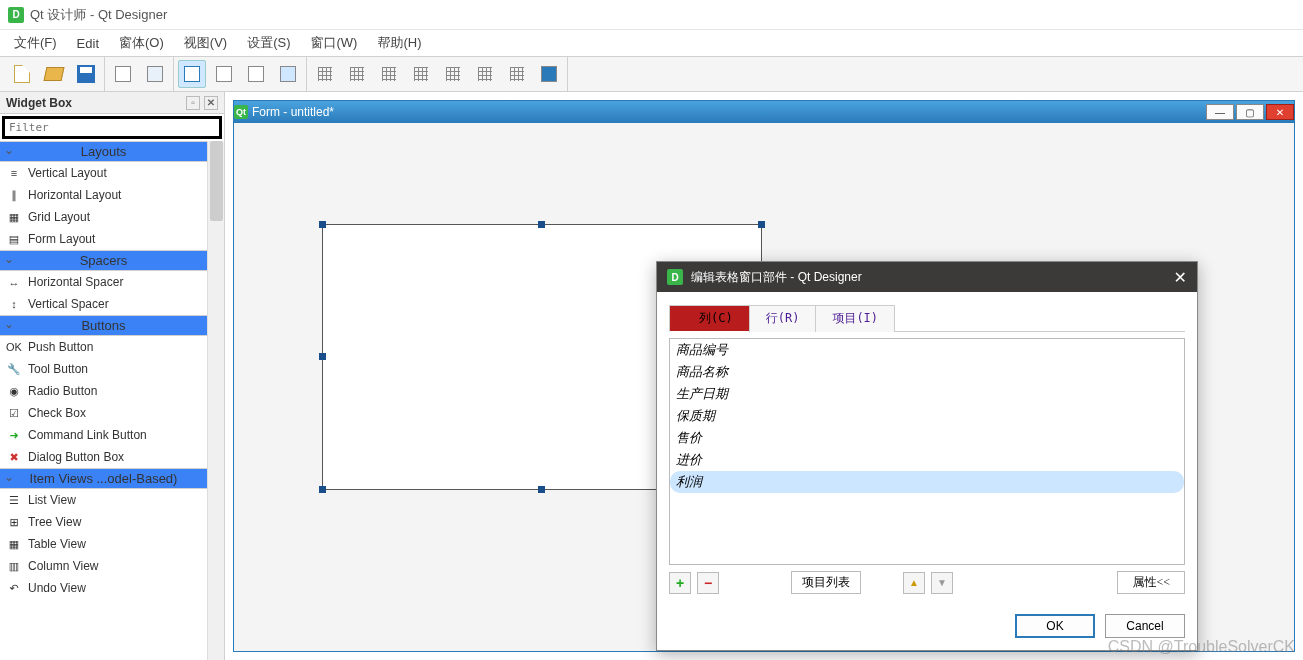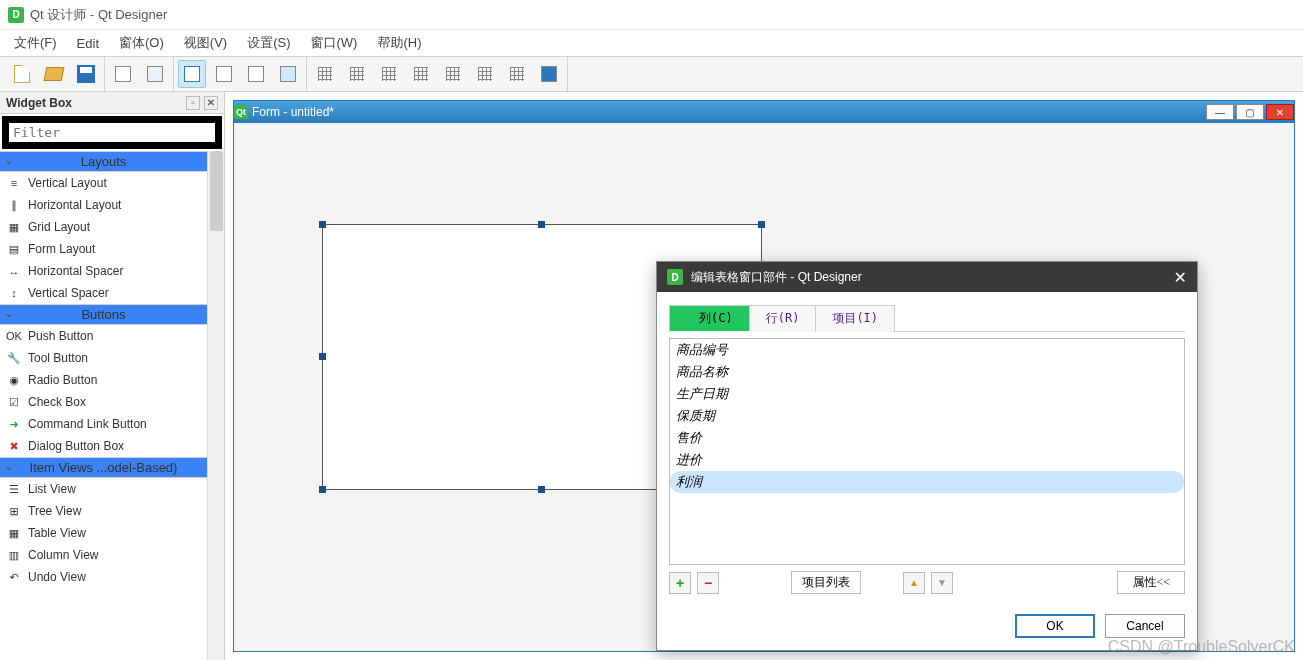--- a/index.html
+++ b/index.html
@@ -21,21 +21,21 @@
 .tb-btn.hl { background: #cfe8ff; border-color: #9cc; }
 
 
 .main { display: flex; height: calc(100% - 92px); }
 
 
 .widgetbox { width: 225px; border-right: 1px solid #d0d0d0; display: flex; flex-direction: column; background: #fff; }
 .wb-header { height: 22px; background: #f0f0f0; border-bottom: 1px solid #d0d0d0; display: flex; align-items: center; padding: 0 6px; font-weight: bold; color: #333; justify-content: space-between; }
 .wb-header .hdr-icons { display: flex; gap: 4px; }
 .wb-header .hdr-icons span { width: 14px; height: 14px; display: flex; align-items: center; justify-content: center; font-size: 10px; color: #666; border: 1px solid #bbb; cursor: pointer; }
-.wb-filter { border: 7px solid #000000; margin: 2px; padding: 2px 4px; font-family: monospace; color: #888; font-size: 13px; }
+.wb-filter { border: 3px solid #000000; margin: 2px; padding: 2px 4px; font-family: monospace; color: #888; font-size: 11px; }
 .wb-body { flex: 1; overflow-y: auto; position: relative; }
 .wb-scroll { position: absolute; right: 0; top: 0; width: 17px; height: 100%; background: #f0f0f0; border-left:1px solid #ddd; }
 .wb-scroll .thumb { position: absolute; top: 0; left: 2px; width: 13px; height: 80px; background: #cdcdcd; border-radius: 2px; }
 .wb-cat { background: #3b82f6; border: 1px solid #d0d0d0; border-left: none; border-right: none; text-align: center; font-size: 13px; color: #333; padding: 2px 0; position: relative; margin-right:17px;}
 .wb-cat::before { content: "⌄"; position: absolute; left: 4px; top: 1px; font-size: 12px; color: #555; }
 .wb-item { display: flex; align-items: center; gap: 6px; padding: 3px 6px; font-size: 13px; color: #333; margin-right:17px;}
 .wb-item .ic { width: 16px; height: 16px; display: inline-flex; align-items: center; justify-content: center; font-size: 11px; }
 
 
 .canvas { flex: 1; position: relative; background: #fff; }
@@ -53,21 +53,21 @@
 .h-bl{bottom:-4px;left:-4px}.h-bm{bottom:-4px;left:50%;margin-left:-4px}.h-br{bottom:-4px;right:-4px}
 
 
 .dialog { position: absolute; left: 656px; top: 261px; width: 542px; height: 390px; background: #fff; border: 1px solid #888; box-shadow: 0 4px 16px rgba(0,0,0,.3); display: flex; flex-direction: column; }
 .dlg-title { height: 30px; background: #3b3a39; color: #fff; display: flex; align-items: center; padding: 0 10px; font-size: 13px; }
 .dlg-title .qt-icon { width: 16px; height: 16px; background: #39b54a; border-radius: 2px; margin-right: 8px; display:flex;align-items:center;justify-content:center;font-weight:bold;font-size:10px; }
 .dlg-title .x { margin-left: auto; font-size: 16px; color: #fff; cursor: pointer; }
 .dlg-body { flex: 1; padding: 12px; display: flex; flex-direction: column; }
 .tabs { display: flex; border-bottom: 1px solid #ccc; }
 .tab { padding: 4px 16px; border: 1px solid #ccc; border-bottom: none; background: #f7f7f7; font-family: "SimSun", monospace; font-size: 12px; color: #4c1d95; margin-right: -1px; position: relative; top: 1px; }
-.tab.active { background: #22c55e; color: #000; border-bottom: 1px solid #fff; padding-left: 29px; }
+.tab.active { background: #b91c1c; color: #000; border-bottom: 1px solid #fff; padding-left: 29px; }
 .listbox { flex: 1; border: 1px solid #bbb; margin-top: 6px; overflow: auto; background: #fff; font-style: italic; }
 .li { padding: 2px 6px; font-size: 13px; color: #000; }
 .li.sel { background: #cce6ff; border-radius: 10px; }
 .dlg-row { display: flex; align-items: center; gap: 6px; margin-top: 6px; }
 .sq-btn { width: 22px; height: 22px; border: 1px solid #bbb; background: #f5f5f5; display: flex; align-items: center; justify-content: center; font-size: 14px; }
 .sq-btn.plus{color:#2a2;font-weight:bold}
 .sq-btn.minus{color:#c22;font-weight:bold}
 .sq-btn.up::before{content:"▲";color:#c90;font-size:10px}
 .sq-btn.down::before{content:"▼";color:#999;font-size:10px}
 .mid-btn { border: 1px solid #bbb; padding: 2px 10px; background: #fff; font-family: "SimSun"; font-size: 12px; }
@@ -194,20 +194,21 @@
         </div>
       <div class="wb-item">
           <span class="ic">▦</span>
           <span>Grid Layout</span>
         </div>
       <div class="wb-item">
           <span class="ic">▤</span>
           <span>Form Layout</span>
         </div>
 
+      <div class="wb-cat">Spacers</div>
       <div class="wb-item">
           <span class="ic">↔</span>
           <span>Horizontal Spacer</span>
         </div>
       <div class="wb-item">
           <span class="ic">↕</span>
           <span>Vertical Spacer</span>
         </div>
 
       <div class="wb-cat">Buttons</div>

